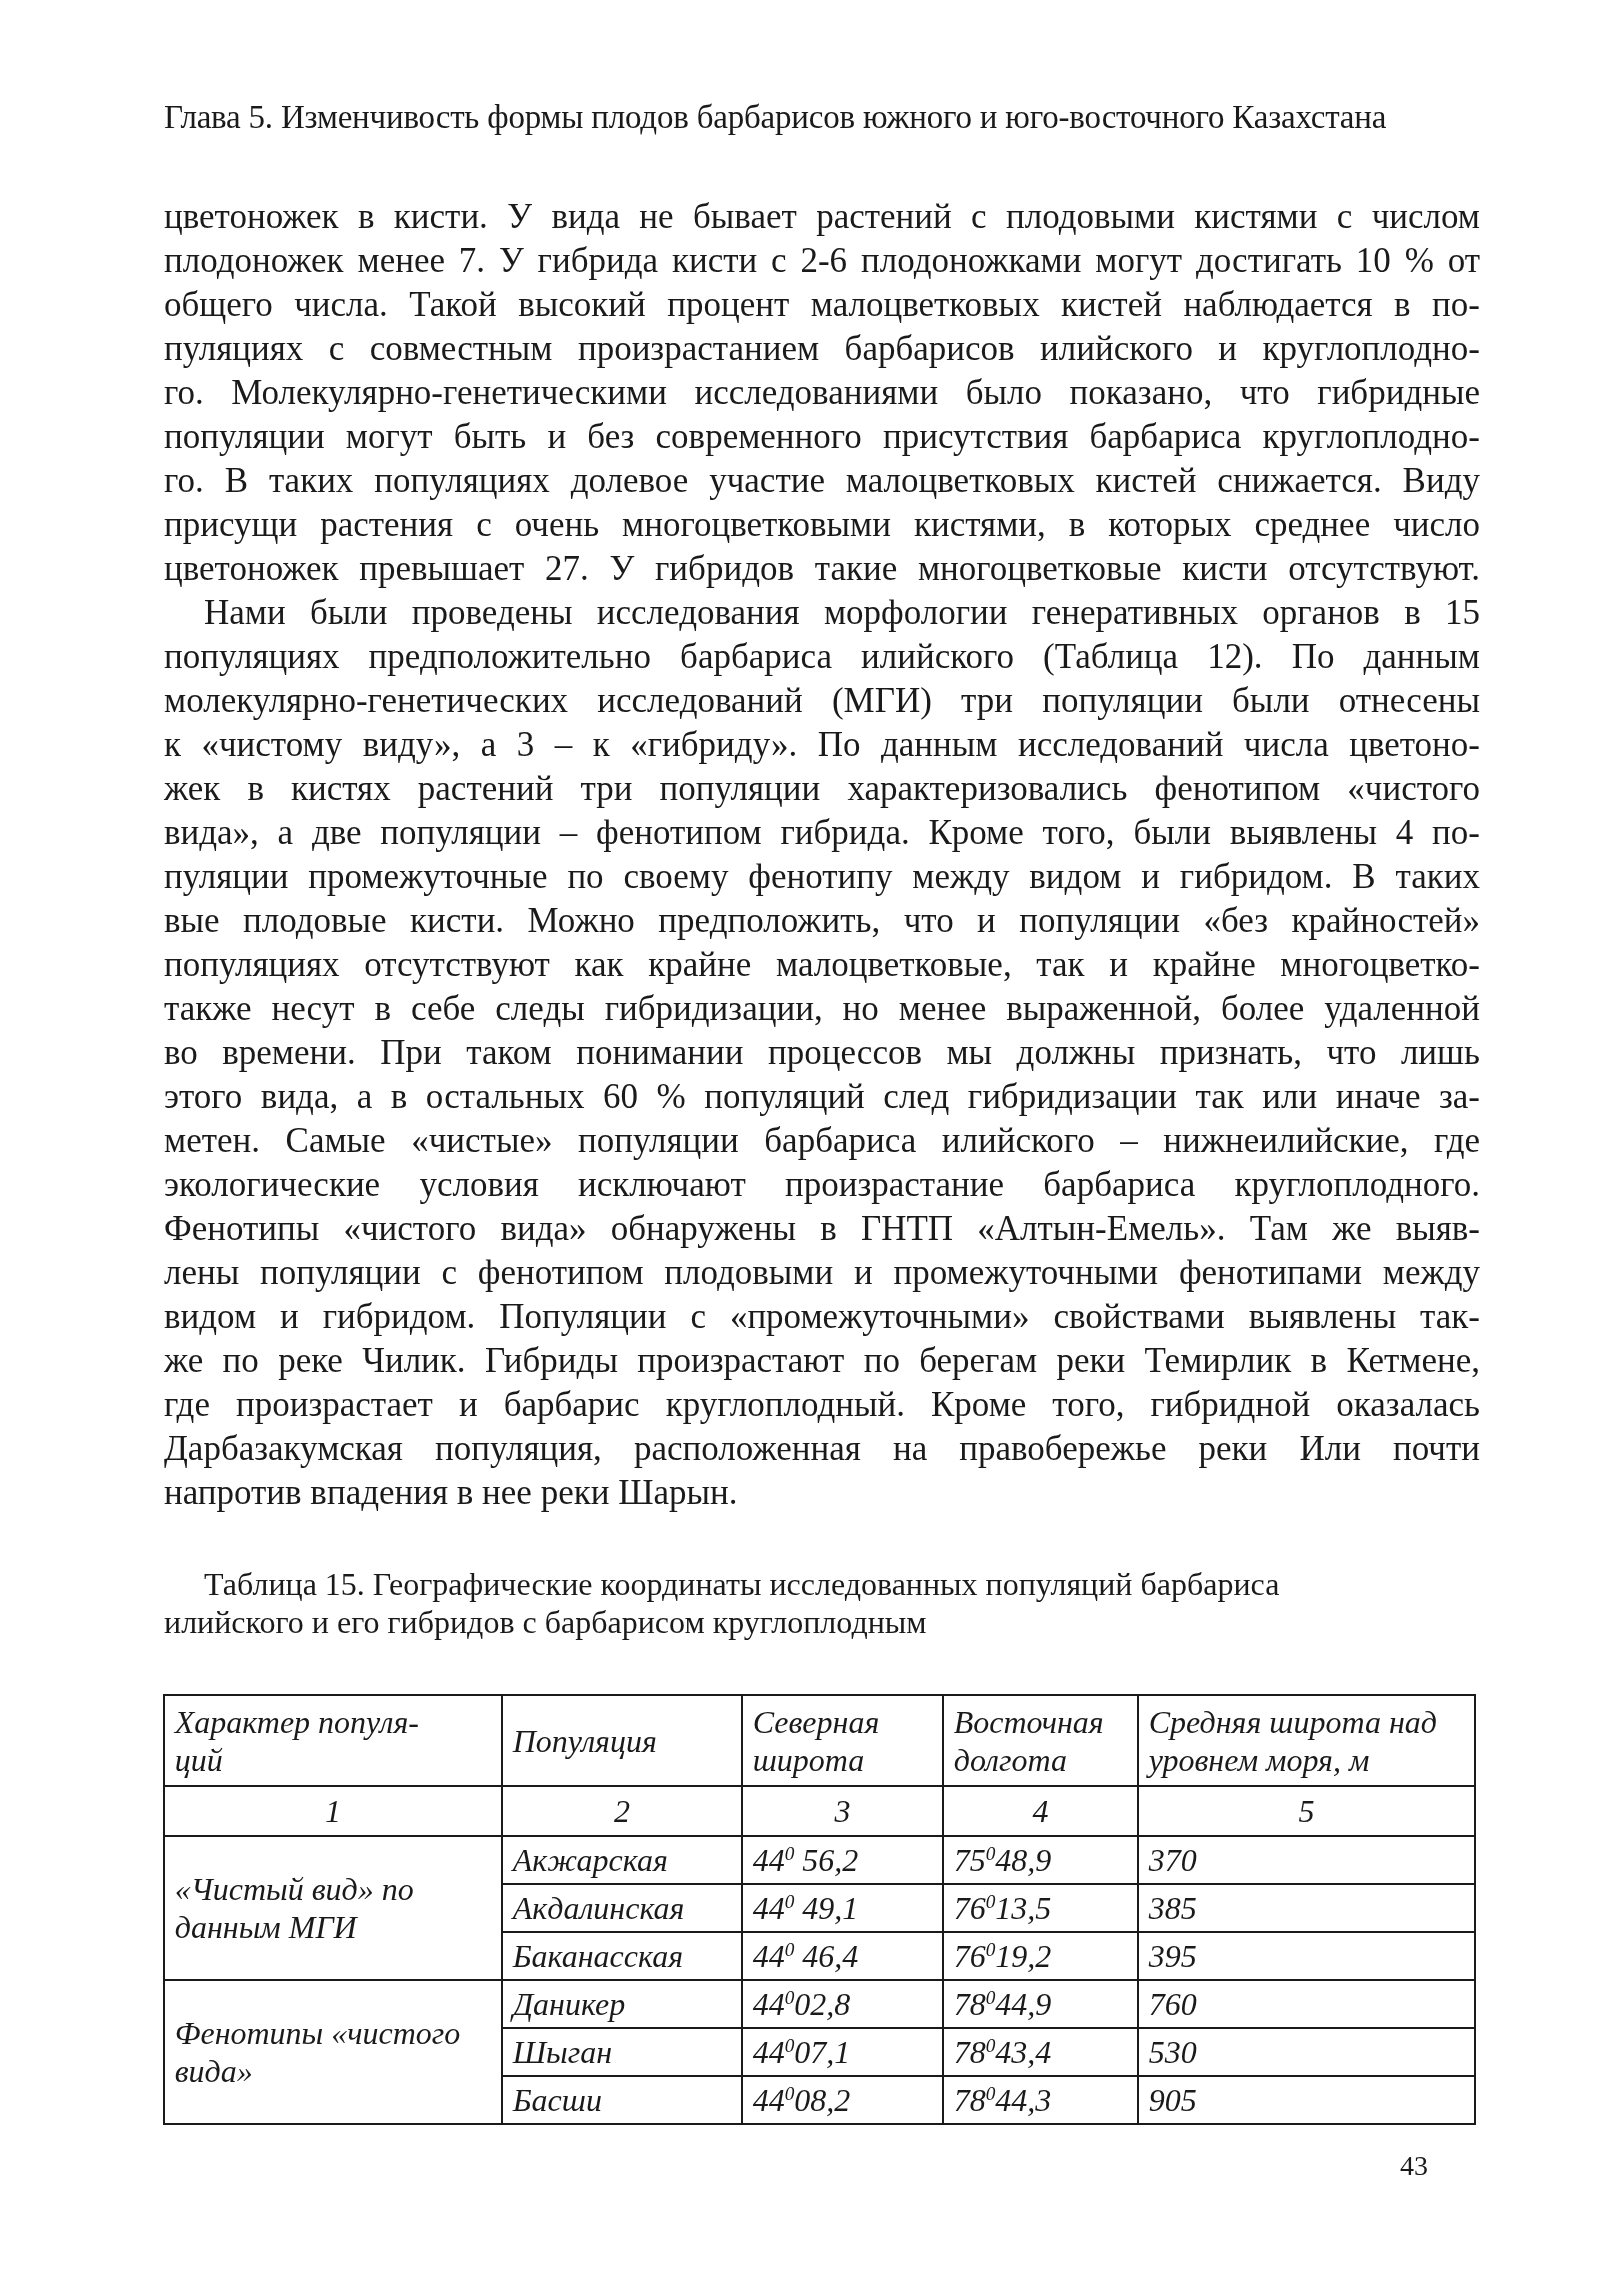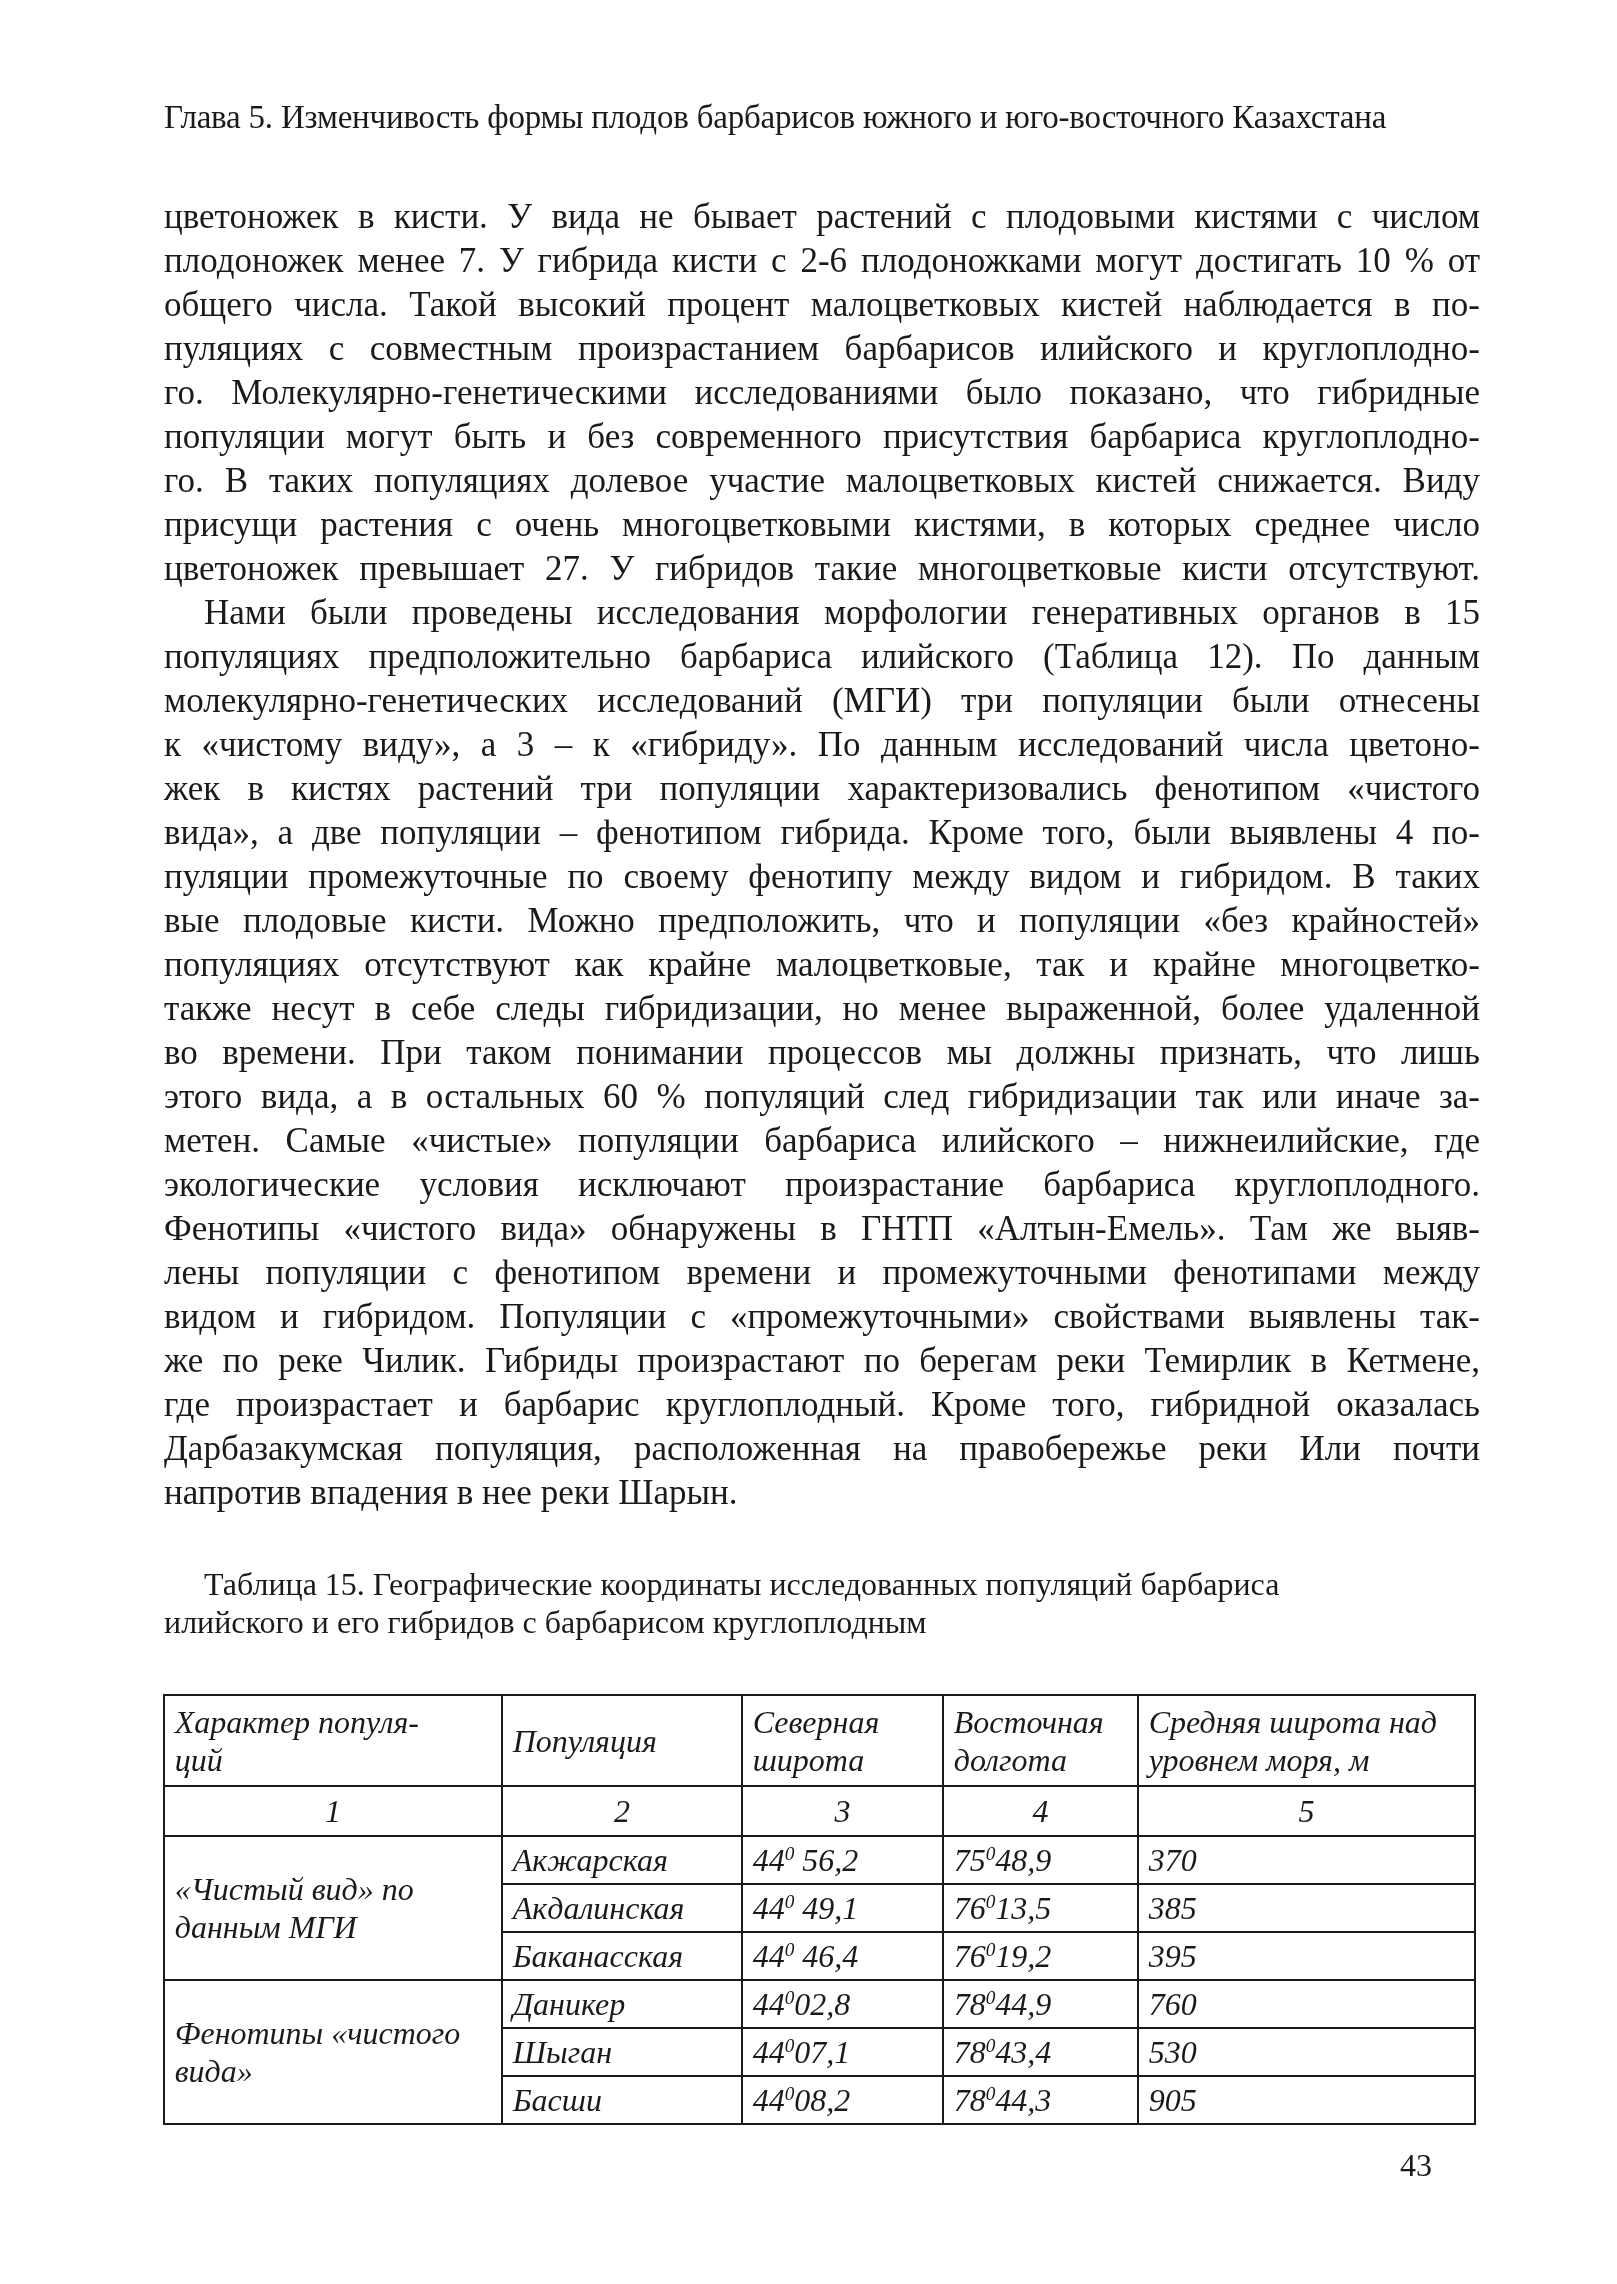--- a/index.html
+++ b/index.html
@@ -105,21 +105,21 @@
   }
   .deg {
     font-size: 19.3px;
     vertical-align: 11.3px;
     line-height: 0;
   }
   .page-number {
     position: absolute;
     left: 1400px;
     top: 2146px;
-    font-size: 32px;
+    font-size: 28px;
     line-height: 39px;
   }
 </style>
 </head>
 <body>
 
 <div class="page">
 
   <div class="running-header">Глава 5. Изменчивость формы плодов барбарисов южного и юго-восточного Казахстана</div>
 
@@ -144,21 +144,21 @@
       <span class="line">вида», а две популяции – фенотипом гибрида. Кроме того, были выявлены 4 по-</span>
       <span class="line">пуляции промежуточные по своему фенотипу между видом и гибридом. В таких</span>
       <span class="line">вые плодовые кисти. Можно предположить, что и популяции «без крайностей»</span>
       <span class="line">популяциях отсутствуют как крайне малоцветковые, так и крайне многоцветко-</span>
       <span class="line">также несут в себе следы гибридизации, но менее выраженной, более удаленной</span>
       <span class="line">во времени. При таком понимании процессов мы должны признать, что лишь</span>
       <span class="line">этого вида, а в остальных 60 % популяций след гибридизации так или иначе за-</span>
       <span class="line">метен. Самые «чистые» популяции барбариса илийского – нижнеилийские, где</span>
       <span class="line">экологические условия исключают произрастание барбариса круглоплодного.</span>
       <span class="line">Фенотипы «чистого вида» обнаружены в ГНТП «Алтын-Емель». Там же выяв-</span>
-      <span class="line">лены популяции с фенотипом времени и промежуточными фенотипами между</span>
+      <span class="line">лены популяции с фенотипом плодовыми и промежуточными фенотипами между</span>
       <span class="line">видом и гибридом. Популяции с «промежуточными» свойствами выявлены так-</span>
       <span class="line">же по реке Чилик. Гибриды произрастают по берегам реки Темирлик в Кетмене,</span>
       <span class="line">где произрастает и барбарис круглоплодный. Кроме того, гибридной оказалась</span>
       <span class="line">Дарбазакумская популяция, расположенная на правобережье реки Или почти</span>
       <span class="line last">напротив впадения в нее реки Шарын.</span>
     </p>
   </div>
 
   <div class="caption">
     <span class="line indent">Таблица 15. Географические координаты исследованных популяций барбариса</span>

